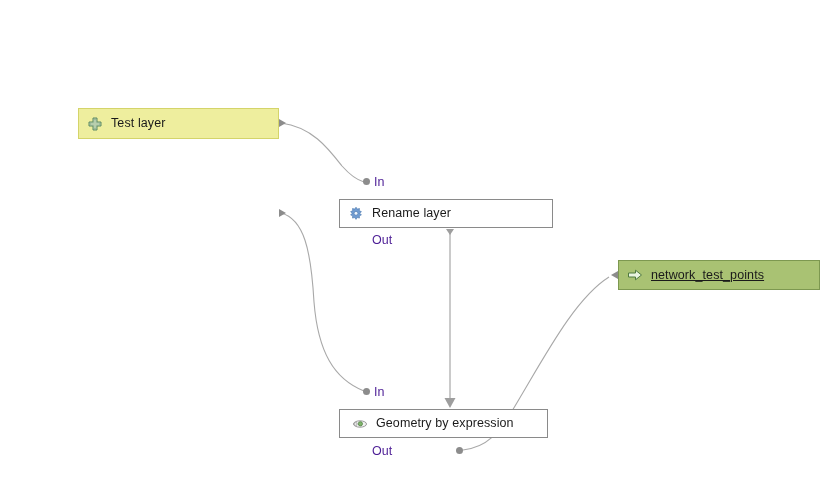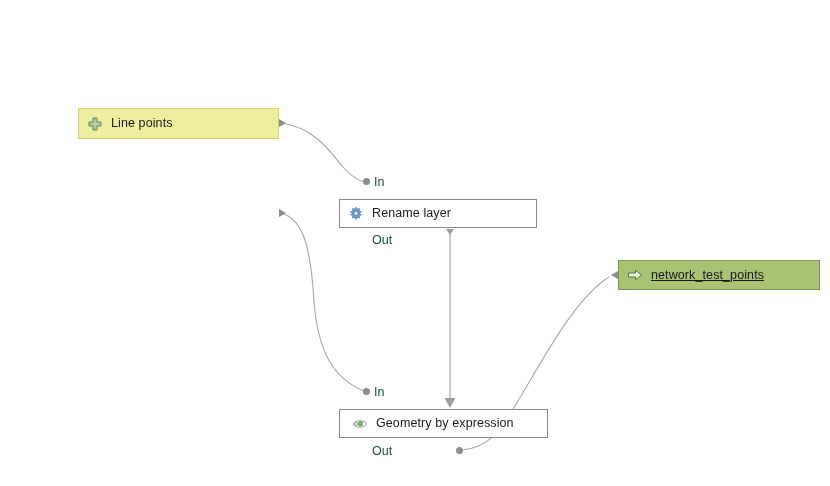--- a/index.html
+++ b/index.html
@@ -73,21 +73,21 @@
   
   .node-output {
     background: #a9c273;
     border: 1px solid #7d9850;
   }
 
   
   .port-label {
     position: absolute;
     font-size: 12.5px;
-    color: #14532d;
+    color: #4c1d95;
     white-space: nowrap;
   }
 
   
   .port-dot {
     position: absolute;
     width: 7px;
     height: 7px;
     border-radius: 50%;
     background: #8c8c8c;
@@ -128,27 +128,27 @@
     <path d="M 446 229 L 454 229 L 450 235 Z" fill="#9e9e9e"></path>
 
     <path d="M 463 450 C 488 447 498 433 512 411 C 544 358 574 299 609 277" fill="none" stroke="#a8a8a8" stroke-width="1.1"></path>
   </svg>
 
   <div class="node node-input" style="left:78px; top:108px; width:201px; height:31px;">
     <svg class="node-icon" viewBox="0 0 16 16">
       <path d="M6 2 H10 V6 H14 V10 H10 V14 H6 V10 H2 V6 H6 Z" fill="#b9cfae" stroke="#5d8a63" stroke-width="1"></path>
       <path d="M6.6 3.4 H9.4 V6.6 H12.6 V9.4 H9.4 V12.6 H6.6 V9.4 H3.4 V6.6 H6.6 Z" fill="none" stroke="#8fb290" stroke-width="0.7"></path>
     </svg>
-    <span class="node-label">Line points</span>
+    <span class="node-label">Test layer</span>
   </div>
   <div class="side-stub" style="left:279px; top:119px;"></div>
 
   <div class="side-stub" style="left:279px; top:209px;"></div>
 
-  <div class="node node-alg" style="left:339px; top:199px; width:198px; height:29px;">
+  <div class="node node-alg" style="left:339px; top:199px; width:214px; height:29px;">
     <svg class="node-icon" viewBox="0 0 16 16">
       <path d="M8 1.2 L9.3 3.1 L11.5 2.5 L11.3 4.8 L13.4 5.6 L11.9 7.3
                L13.4 9 L11.3 9.8 L11.5 12.1 L9.3 11.5 L8 13.4 L6.7 11.5
                L4.5 12.1 L4.7 9.8 L2.6 9 L4.1 7.3 L2.6 5.6 L4.7 4.8
                L4.5 2.5 L6.7 3.1 Z" fill="#6f9bd1" stroke="#4a77ad" stroke-width="0.6"></path>
       <circle cx="8" cy="7.3" r="1.9" fill="#eef4fb" stroke="#4a77ad" stroke-width="0.6"></circle>
     </svg>
     <span class="node-label">Rename layer</span>
   </div>
   <div class="port-dot" style="left:363px; top:178px;"></div>

